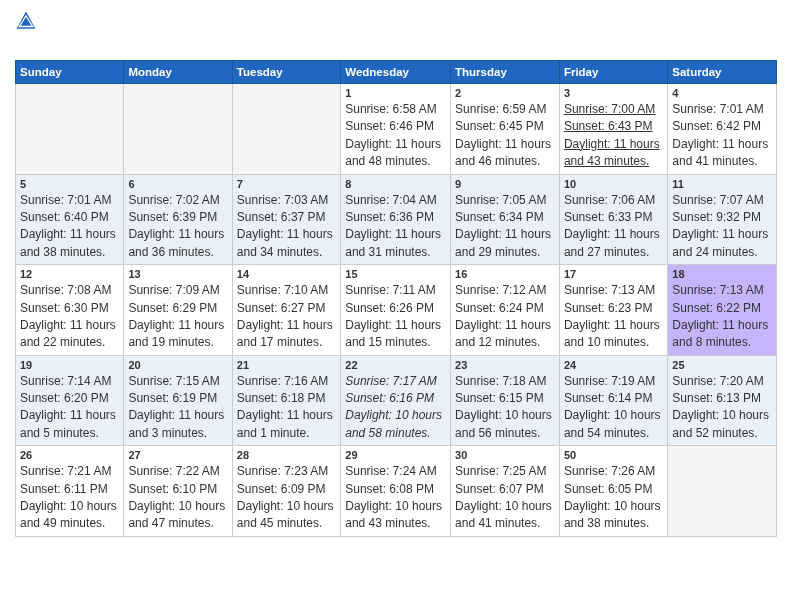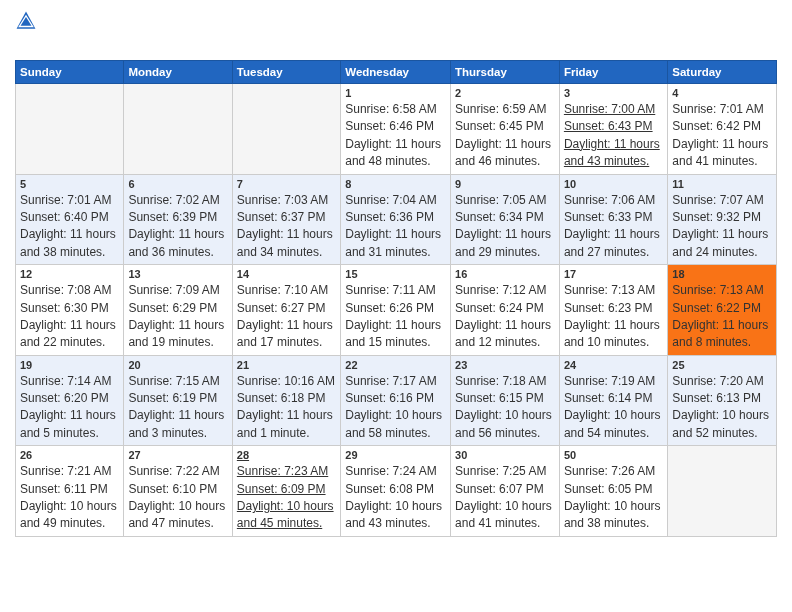--- a/index.html
+++ b/index.html
@@ -246,21 +246,21 @@
 Daylight: 11 hours
 and 12 minutes.</div>
           </td>
           <td style="background: rgb(255, 255, 255);">
             <span class="day-number">17</span>
             <div class="day-info" style="white-space: pre-line;">Sunrise: 7:13 AM
 Sunset: 6:23 PM
 Daylight: 11 hours
 and 10 minutes.</div>
           </td>
-          <td style="background: #f97316;">
+          <td style="background: #c4b5fd;">
             <span class="day-number">18</span>
             <div class="day-info" style="white-space: pre-line;">Sunrise: 7:13 AM
 Sunset: 6:22 PM
 Daylight: 11 hours
 and 8 minutes.</div>
           </td>
         </tr>
         <tr>
           <td style="background: rgb(234, 240, 250);">
             <span class="day-number">19</span>
@@ -271,28 +271,28 @@
           </td>
           <td style="background: rgb(234, 240, 250);">
             <span class="day-number">20</span>
             <div class="day-info" style="white-space: pre-line;">Sunrise: 7:15 AM
 Sunset: 6:19 PM
 Daylight: 11 hours
 and 3 minutes.</div>
           </td>
           <td style="background: rgb(234, 240, 250);">
             <span class="day-number">21</span>
-            <div class="day-info" style="white-space: pre-line;">Sunrise: 10:16 AM
+            <div class="day-info" style="white-space: pre-line;">Sunrise: 7:16 AM
 Sunset: 6:18 PM
 Daylight: 11 hours
 and 1 minute.</div>
           </td>
           <td style="background: rgb(234, 240, 250);">
             <span class="day-number">22</span>
-            <div class="day-info" style="white-space: pre-line;">Sunrise: 7:17 AM
+            <div class="day-info" style="white-space: pre-line; font-style: italic;">Sunrise: 7:17 AM
 Sunset: 6:16 PM
 Daylight: 10 hours
 and 58 minutes.</div>
           </td>
           <td style="background: rgb(234, 240, 250);">
             <span class="day-number">23</span>
             <div class="day-info" style="white-space: pre-line;">Sunrise: 7:18 AM
 Sunset: 6:15 PM
 Daylight: 10 hours
 and 56 minutes.</div>
@@ -320,21 +320,21 @@
 Daylight: 10 hours
 and 49 minutes.</div>
           </td>
           <td style="background: rgb(255, 255, 255);">
             <span class="day-number">27</span>
             <div class="day-info" style="white-space: pre-line;">Sunrise: 7:22 AM
 Sunset: 6:10 PM
 Daylight: 10 hours
 and 47 minutes.</div>
           </td>
-          <td style="background: rgb(255, 255, 255); text-decoration: underline;">
+          <td style="background: rgb(255, 255, 255);">
             <span class="day-number">28</span>
             <div class="day-info" style="white-space: pre-line;">Sunrise: 7:23 AM
 Sunset: 6:09 PM
 Daylight: 10 hours
 and 45 minutes.</div>
           </td>
           <td style="background: rgb(255, 255, 255);">
             <span class="day-number">29</span>
             <div class="day-info" style="white-space: pre-line;">Sunrise: 7:24 AM
 Sunset: 6:08 PM

